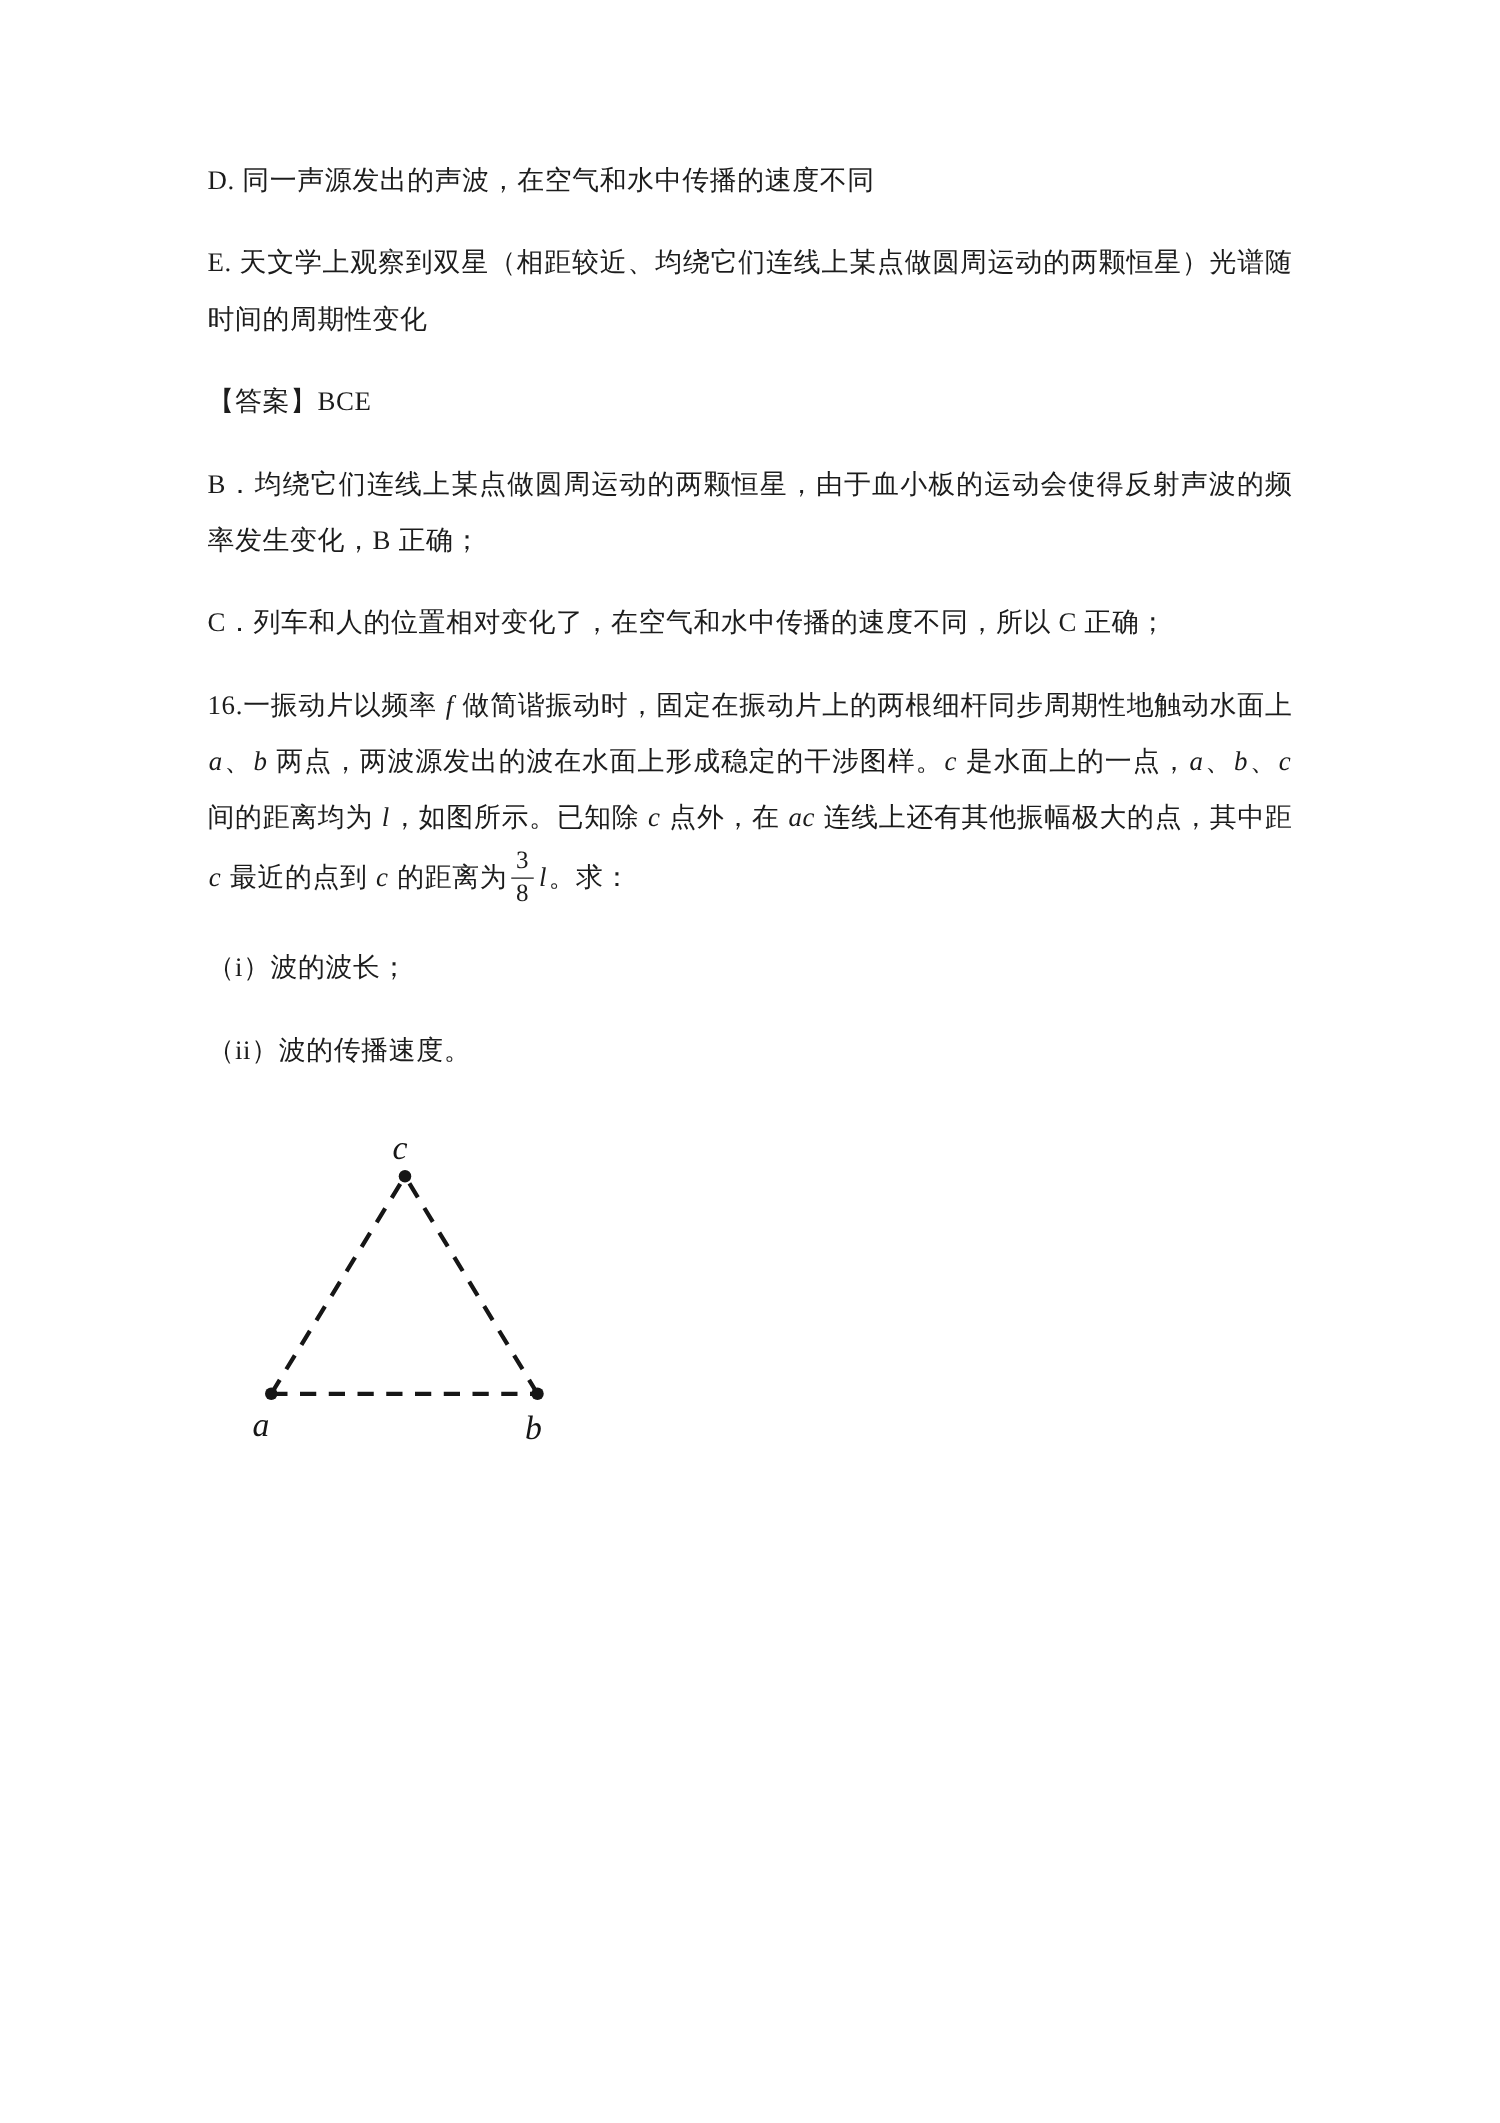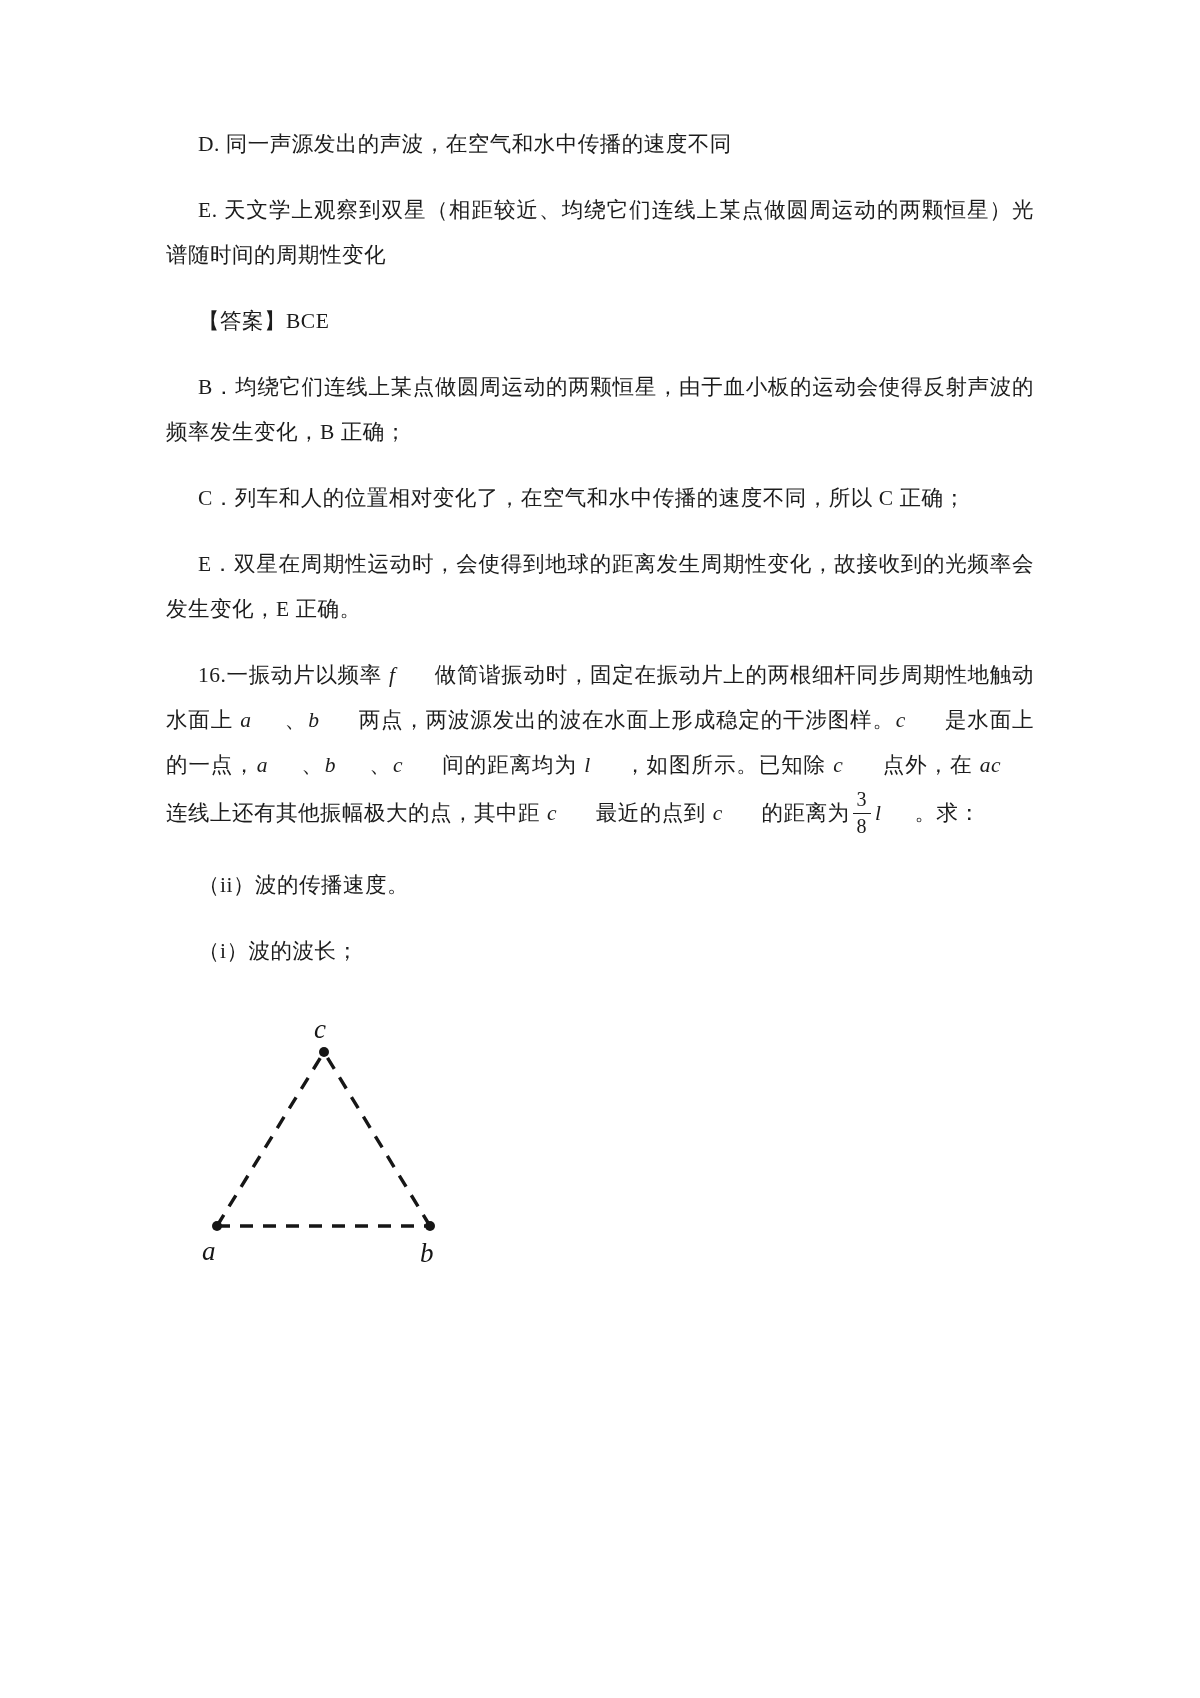--- a/index.html
+++ b/index.html
@@ -23,21 +23,21 @@
     top: 122px;
     width: 868px;
   }
   p.para {
     font-size: 21.5px;
     line-height: 45px;
     margin: 0 0 21px 0;
     text-align: justify;
     letter-spacing: 0.5px;
   }
-  .rm { font-style: normal; margin-left: 32px; }
+  .rm { font-style: normal; }
   .it {
     font-style: italic;
     font-family: "Liberation Serif", "DejaVu Serif", serif;
     padding: 0 1px;
   }
   .frac {
     display: inline-flex;
     flex-direction: column;
     align-items: center;
     vertical-align: middle;
@@ -68,27 +68,26 @@
 <body>
 
 <div class="page">
   <div class="content">
     <div id="paragraphs">
         <p class="para"><span class="rm">D. 同一声源发出的声波，在空气和水中传播的速度不同</span></p>
         <p class="para"><span class="rm">E. 天文学上观察到双星（相距较近、均绕它们连线上某点做圆周运动的两颗恒星）光谱随时间的周期性变化</span></p>
         <p class="para"><span class="rm">【答案】BCE</span></p>
         <p class="para"><span class="rm">B．均绕它们连线上某点做圆周运动的两颗恒星，由于血小板的运动会使得反射声波的频率发生变化，B 正确；</span></p>
         <p class="para"><span class="rm">C．列车和人的位置相对变化了，在空气和水中传播的速度不同，所以 C 正确；</span></p>
-        <p class="para"><span class="rm">E．双星在周期性运动时，会使得到地球的距离发生周期性变化，故接收到的光频率会发生变化，E 正确。</span></p>
         <p class="para"><span class="rm">16.一振动片以频率 </span><span class="it">f</span><span class="rm"> 做简谐振动时，固定在振动片上的两根细杆同步周期性地触动水面上 </span><span class="it">a</span><span class="rm">、</span><span class="it">b</span><span class="rm"> 两点，两波源发出的波在水面上形成稳定的干涉图样。</span><span class="it">c</span><span class="rm"> 是水面上的一点，</span><span class="it">a</span><span class="rm">、</span><span class="it">b</span><span class="rm">、</span><span class="it">c</span><span class="rm"> 间的距离均为 </span><span class="it">l</span><span class="rm">，如图所示。已知除 </span><span class="it">c</span><span class="rm"> 点外，在 </span><span class="it">ac</span><span class="rm"> 连线上还有其他振幅极大的点，其中距 </span><span class="it">c</span><span class="rm"> 最近的点到 </span><span class="it">c</span><span class="rm"> 的距离为</span><span class="frac">
             <span class="num">3</span>
             <span class="den">8</span>
           </span><span class="it">l</span><span class="rm">。求：</span></p>
+        <p class="para"><span class="rm">（i）波的波长；</span></p>
         <p class="para"><span class="rm">（ii）波的传播速度。</span></p>
-        <p class="para"><span class="rm">（i）波的波长；</span></p>
       </div>
 
     <figure class="diagram">
       <svg width="330" height="262" viewBox="0 0 330 262" xmlns="http://www.w3.org/2000/svg">
         <g stroke="#161616" stroke-width="3.4" stroke-dasharray="13 10" fill="none">
           <line x1="51" y1="216" x2="158" y2="42"></line>
           <line x1="264" y1="216" x2="158" y2="42"></line>
           <line x1="51" y1="216" x2="264" y2="216"></line>
         </g>
         <g fill="#161616">

